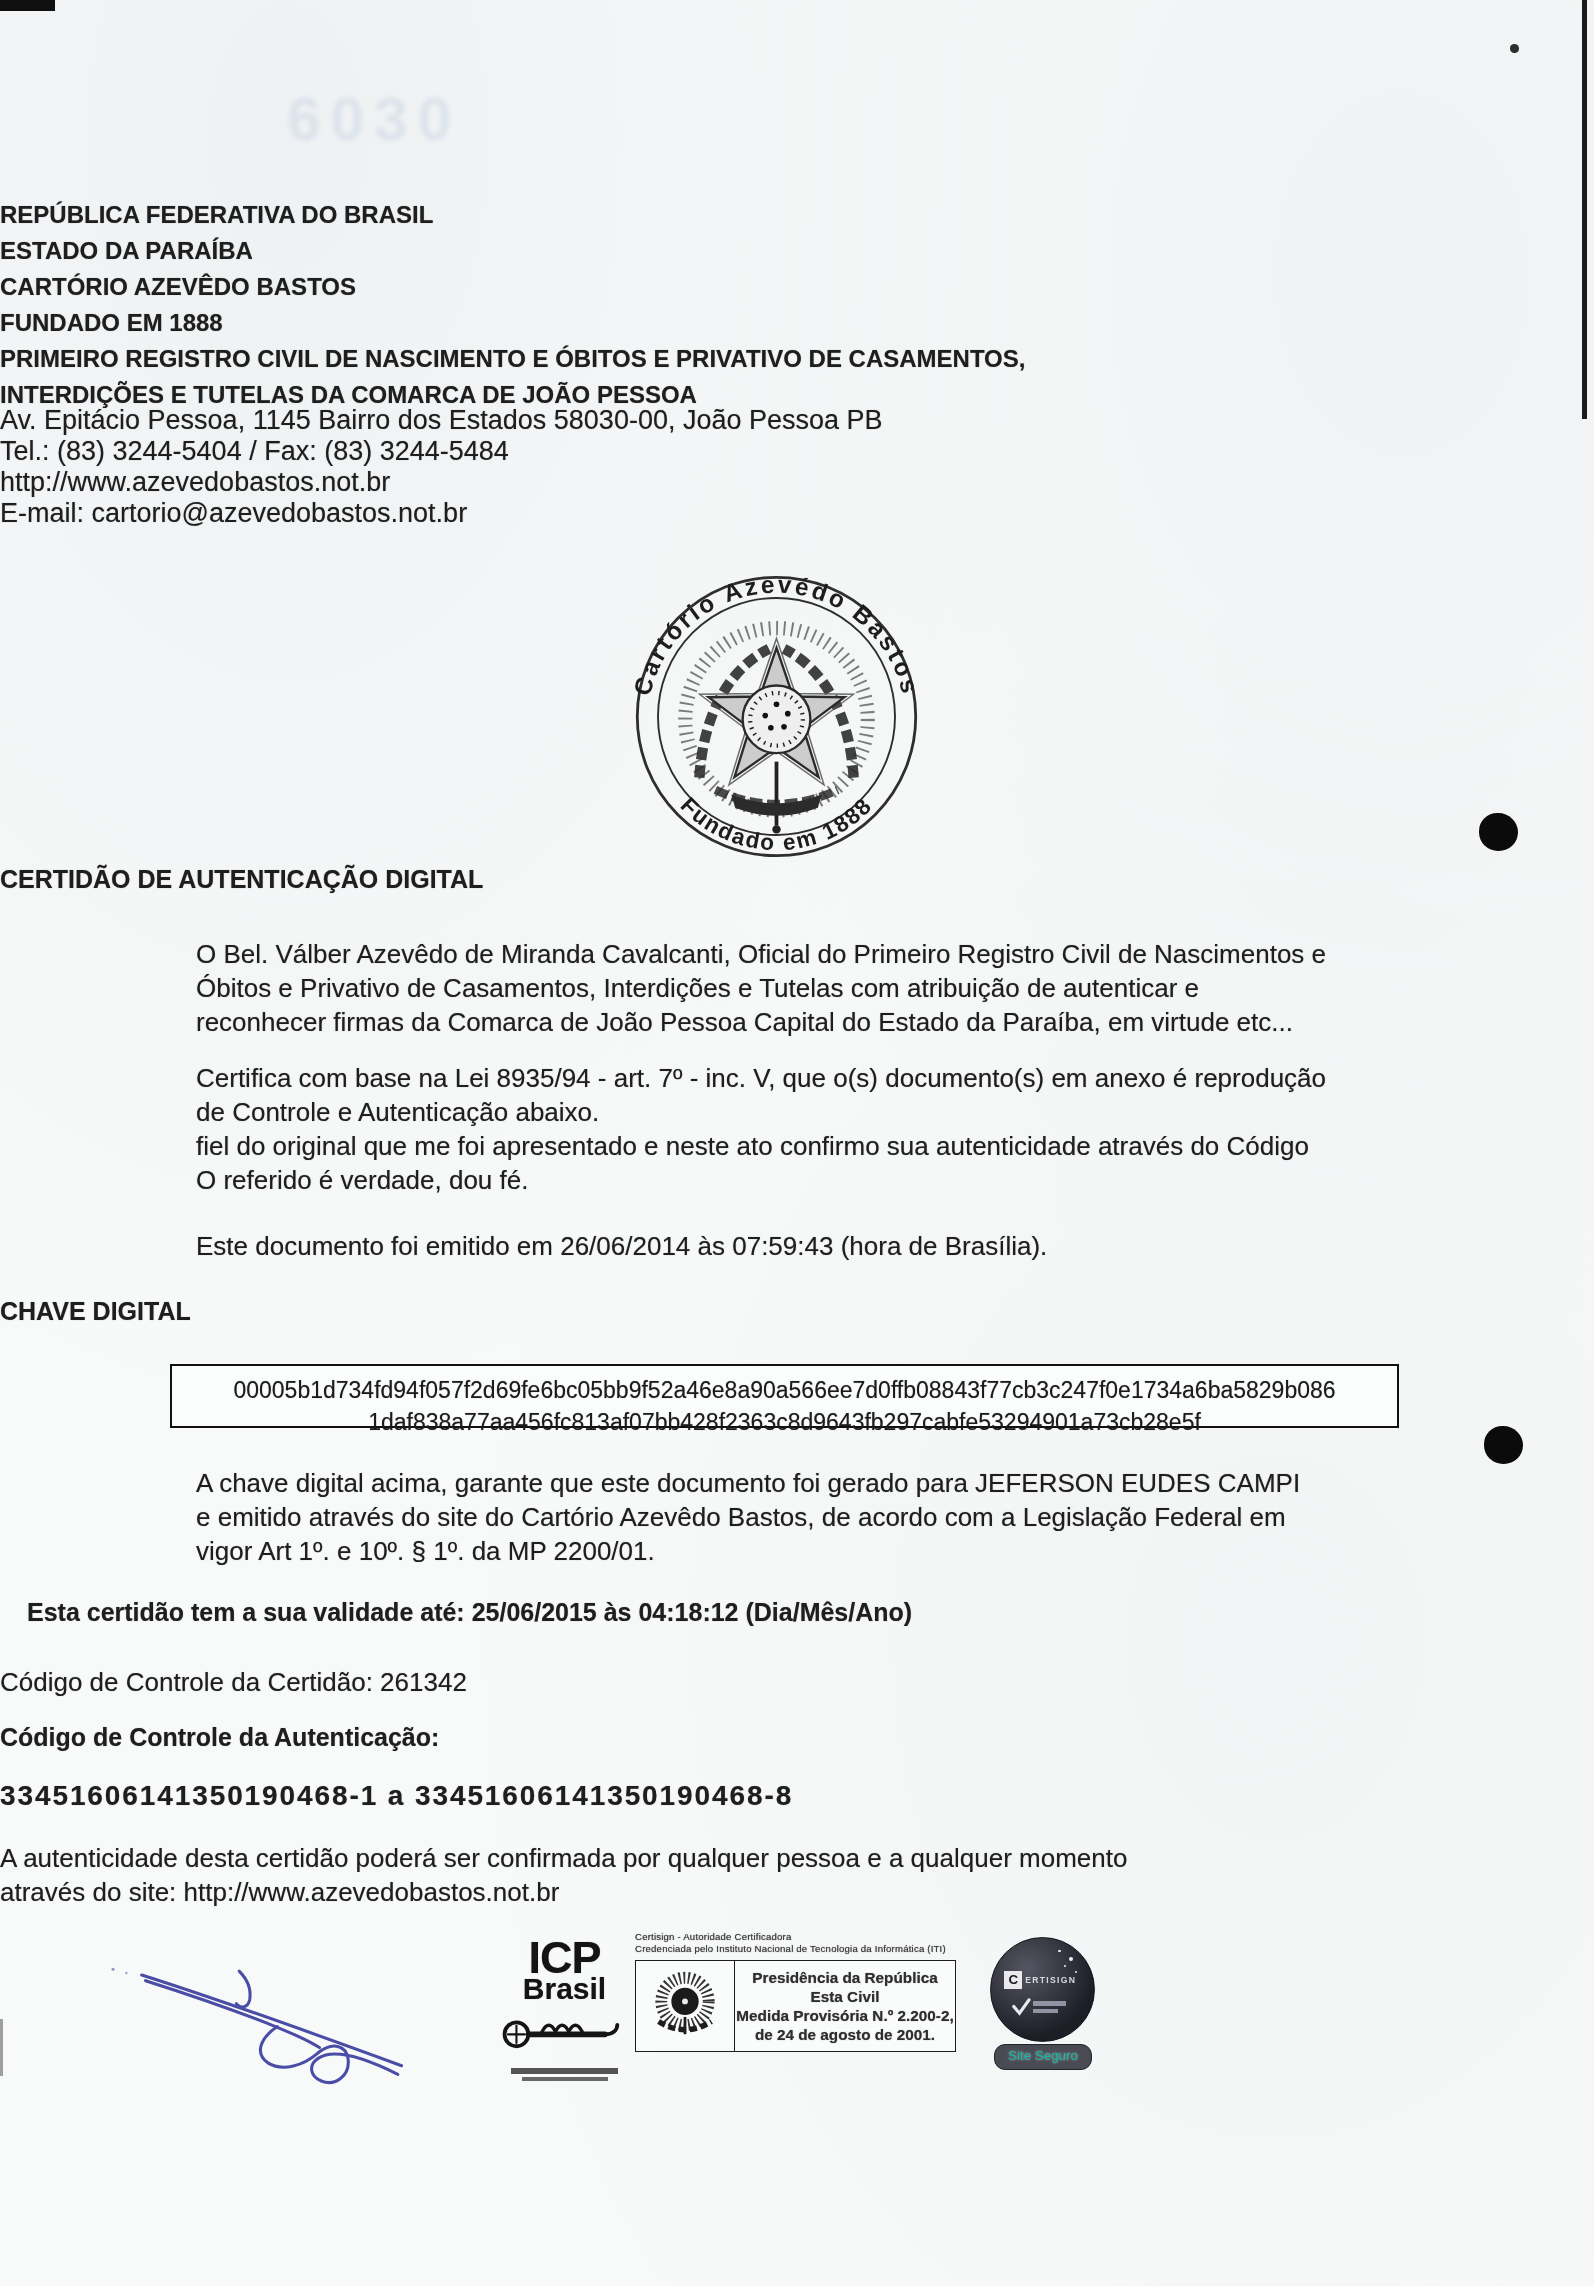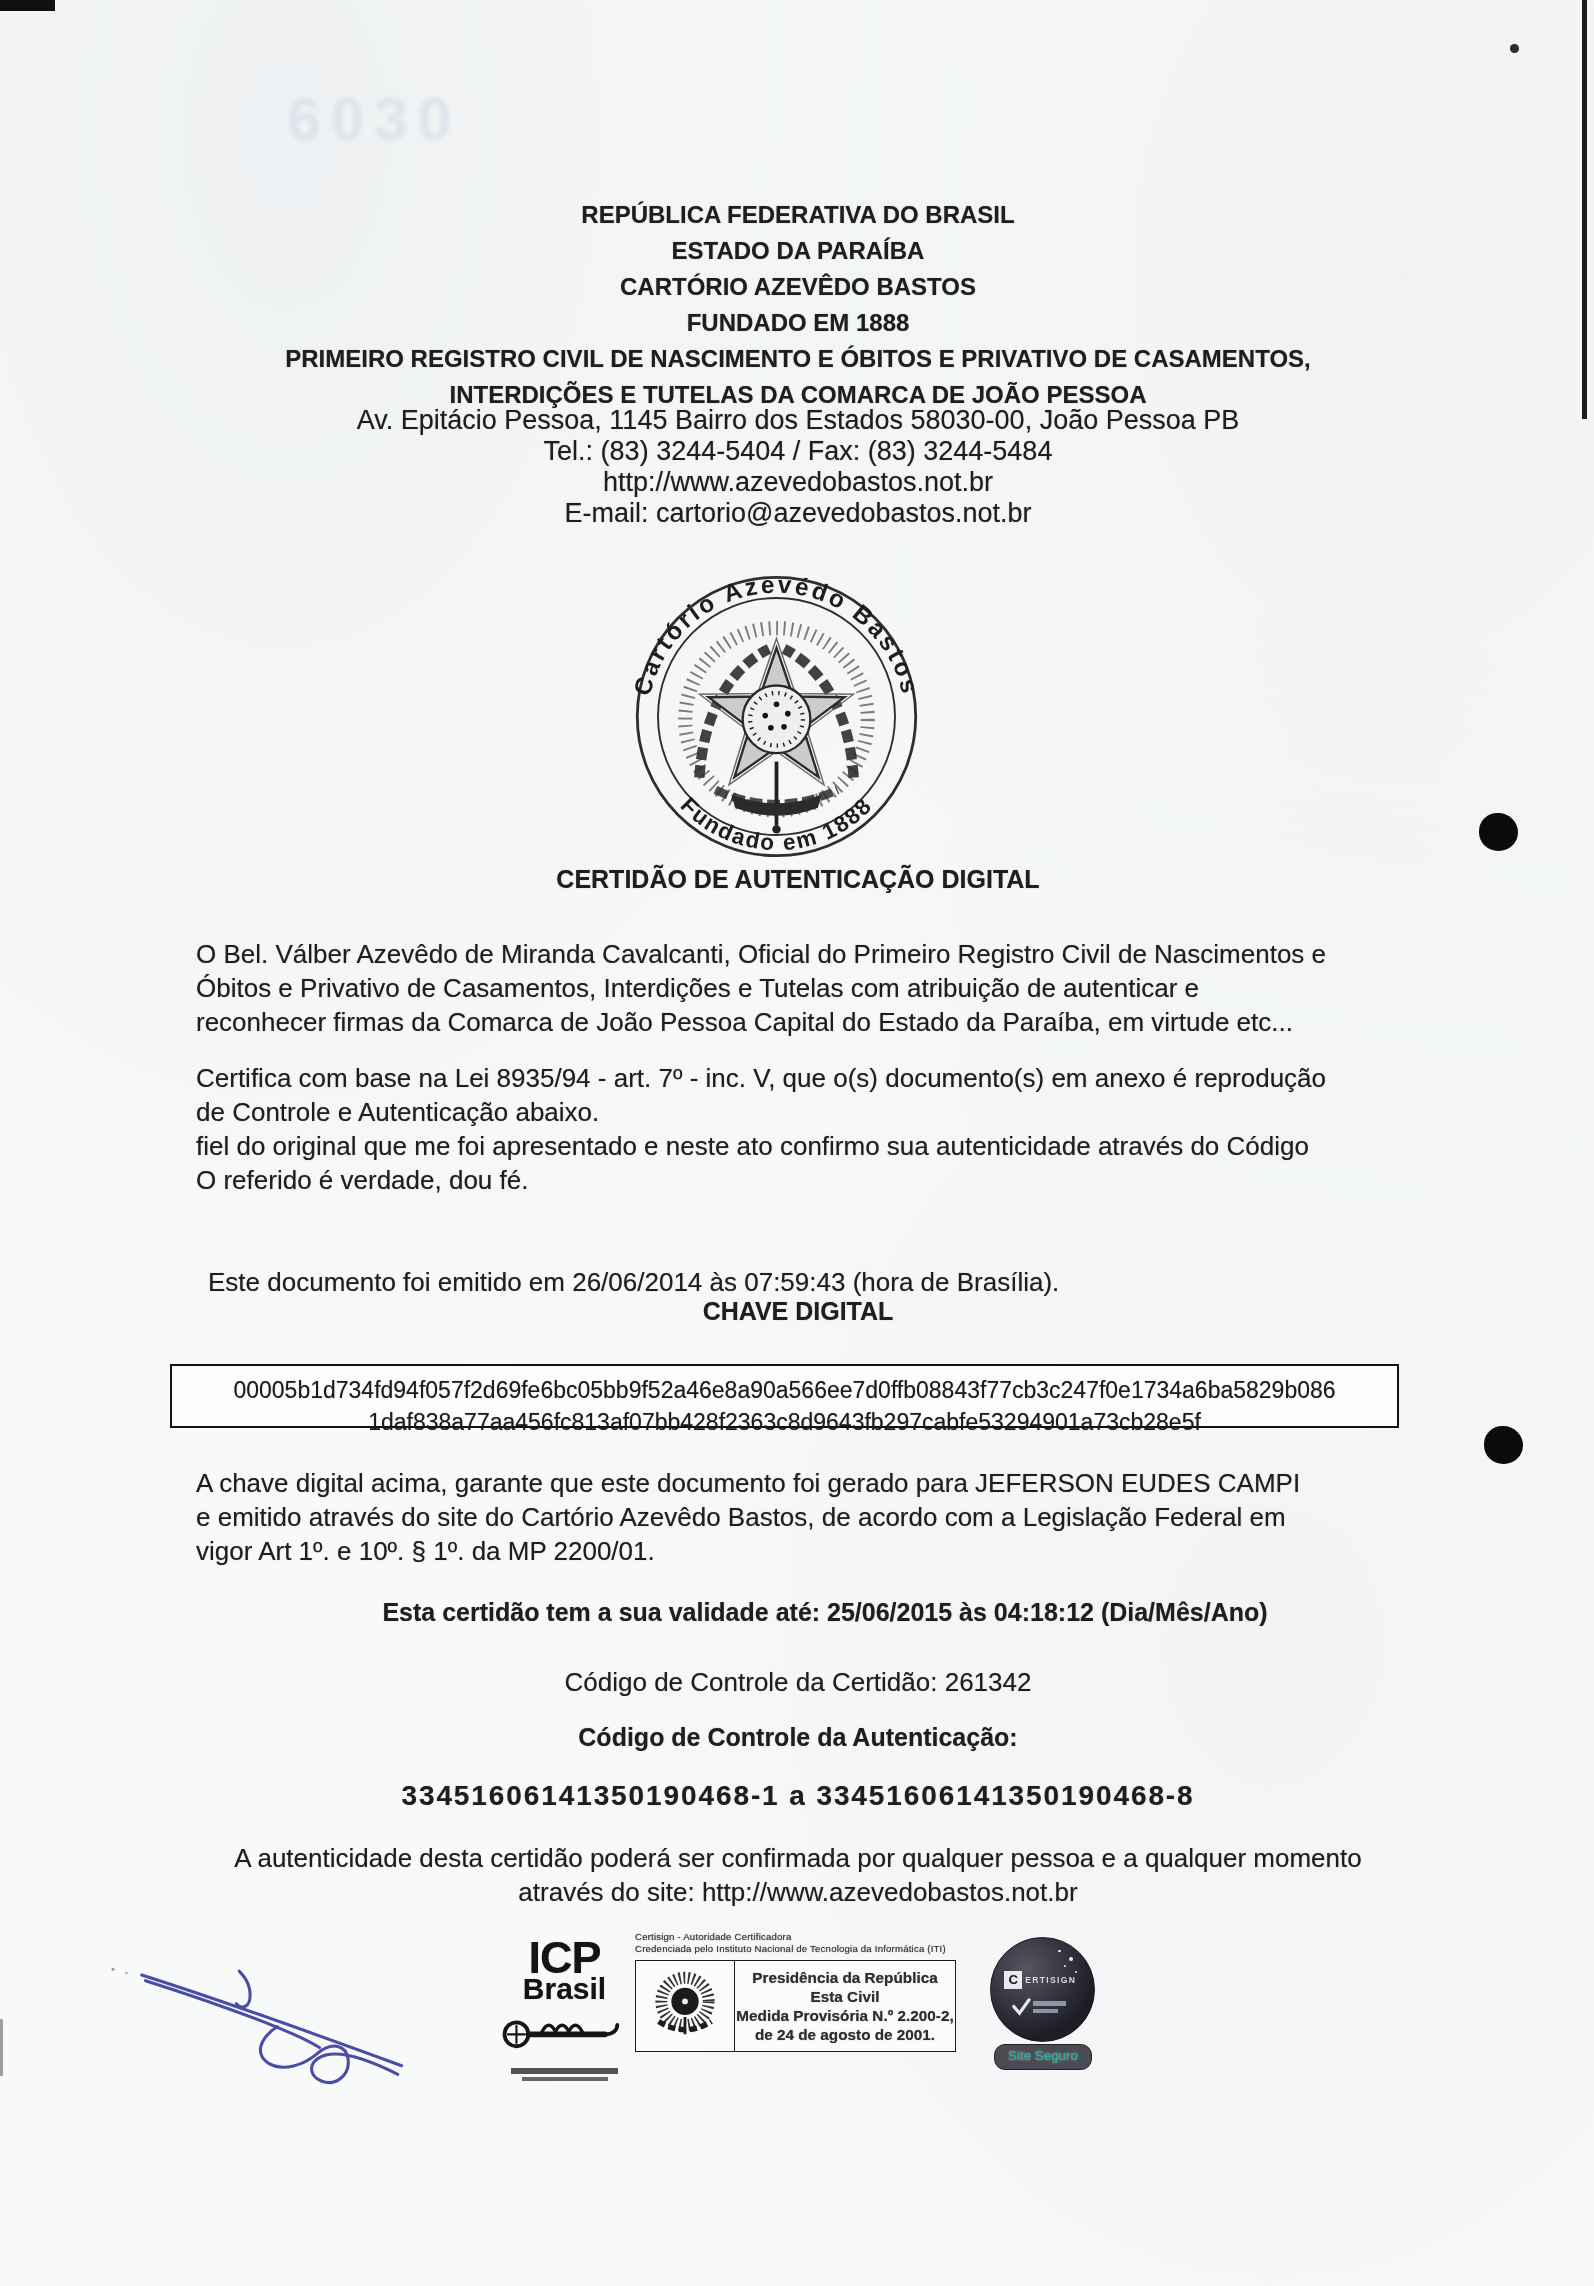--- a/index.html
+++ b/index.html
@@ -7,21 +7,21 @@
     position:relative;width:1594px;height:2286px;margin:0 auto;overflow:hidden;
     background:#f8f9f9;
     background-image:
       radial-gradient(ellipse at 18% 6%, rgba(204,212,221,.22), transparent 42%),
       radial-gradient(ellipse at 88% 12%, rgba(206,212,219,.20), transparent 38%),
       radial-gradient(ellipse at 80% 72%, rgba(208,213,219,.15), transparent 45%);
     font-family:"Liberation Sans","DejaVu Sans",sans-serif;
     color:#1e1e1e;
   }
   .abs{position:absolute;}
-  .ctr{left:12px;width:1572px;text-align:center;white-space:nowrap;}
+  .ctr{left:0;width:1572px;text-align:left;white-space:nowrap;}
   .ln{white-space:nowrap;}
   .soft{text-shadow:0 0 1px rgba(25,25,25,.45);}
   .hdr{font-weight:700;font-size:24px;line-height:36px;}
   .addr{font-size:27px;line-height:31px;}
   .body-t{font-size:26px;line-height:34px;}
   .bold-t{font-weight:700;}
   .doc-title{font-weight:700;font-size:25px;}
   .hash-box{
     left:170px;top:1364px;width:1229px;height:64px;
     border:2.9px solid #111;box-sizing:border-box;background:#fbfcfc;
@@ -148,21 +148,21 @@
     <div class="ln">reconhecer firmas da Comarca de João Pessoa Capital do Estado da Paraíba, em virtude etc...</div>
   </div>
 
   <div class="abs body-t soft" style="left:196px;top:1061px;">
     <div class="ln">Certifica com base na Lei 8935/94 - art. 7º - inc. V, que o(s) documento(s) em anexo é reprodução</div>
     <div class="ln">de Controle e Autenticação abaixo.</div>
     <div class="ln">fiel do original que me foi apresentado e neste ato confirmo sua autenticidade através do Código</div>
     <div class="ln">O referido é verdade, dou fé.</div>
   </div>
 
-  <div class="abs body-t soft ln" style="left:208px;top:1229px;margin-top:36px;">Este documento foi emitido em 26/06/2014 às 07:59:43 (hora de Brasília).</div>
+  <div class="abs body-t soft ln" style="left:196px;top:1229px;">Este documento foi emitido em 26/06/2014 às 07:59:43 (hora de Brasília).</div>
 
   <div class="abs ctr doc-title soft" style="top:1297px;">CHAVE DIGITAL</div>
   <div class="abs hash-box">
     <div class="hash-line soft">00005b1d734fd94f057f2d69fe6bc05bb9f52a46e8a90a566ee7d0ffb08843f77cb3c247f0e1734a6ba5829b086</div>
     <div class="hash-line soft">1daf838a77aa456fc813af07bb428f2363c8d9643fb297cabfe53294901a73cb28e5f</div>
   </div>
 
   <div class="abs body-t soft" style="left:196px;top:1466px;">
     <div class="ln">A chave digital acima, garante que este documento foi gerado para JEFERSON EUDES CAMPI</div>
     <div class="ln">e emitido através do site do Cartório Azevêdo Bastos, de acordo com a Legislação Federal em</div>

